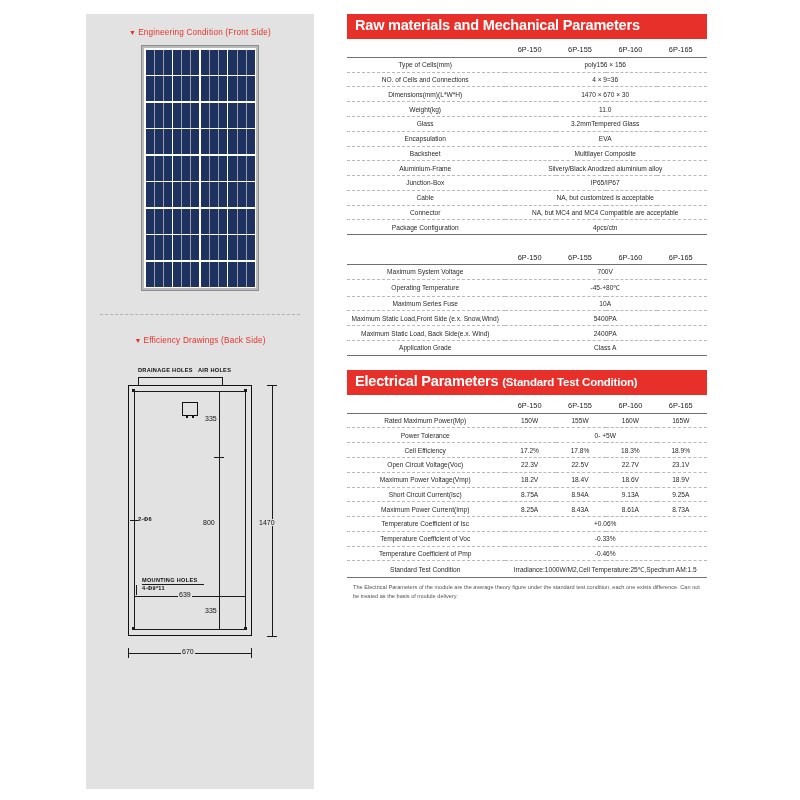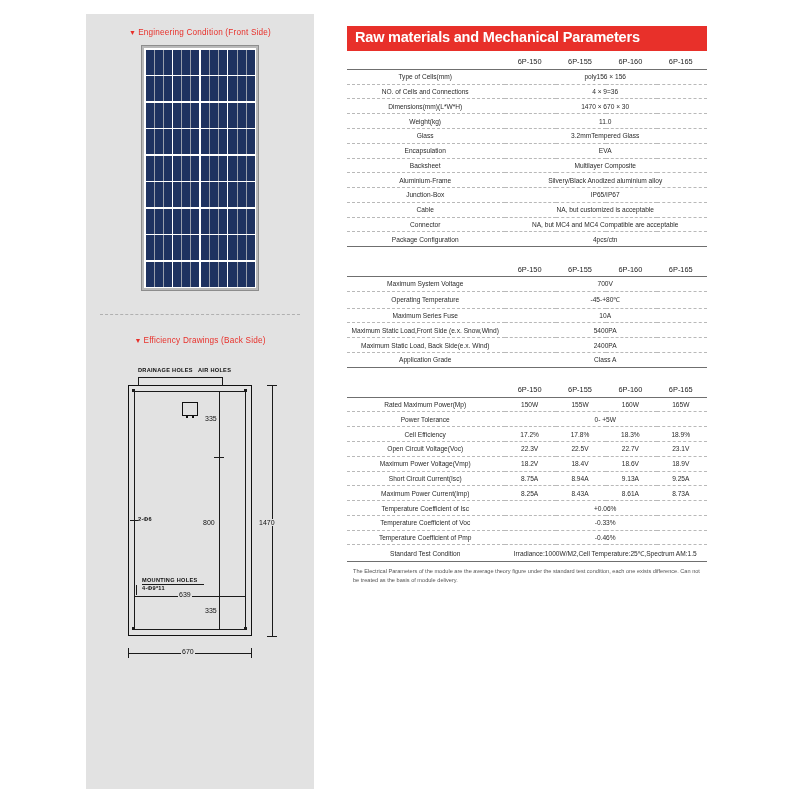--- a/index.html
+++ b/index.html
@@ -106,21 +106,21 @@
     bottom: -3px;
   }
 
   
   .right-panel {
     position: absolute;
     left: 347px; top: 14px;
     width: 360px;
   }
 
-  .section { margin-bottom: 8px; margin-top: 12px; }
+  .section { margin-bottom: 8px; }
 
   .sec-head {
     background: #e8302a;
     color: #ffffff;
     font-size: 14.5px;
     font-weight: bold;
     padding: 4px 8px 5px;
     line-height: 1.1;
     letter-spacing: -0.2px;
   }
@@ -399,20 +399,21 @@
             </tr>
             <tr>
               <td class="lbl">Application Grade</td>
               <td class="span-wide" colspan="4">Class A</td>
             </tr>
           </tbody>
       </table>
     </div>
 
     <div class="section" style="margin-top:14px;">
+      <div class="sec-head"><span>Electrical Parameters</span> <span class="sub">(Standard Test Condition)</span></div>
       <table class="param">
         <colgroup>
             <col style="width:44%">
             <col style="width:14%">
             <col style="width:14%">
             <col style="width:14%">
             <col style="width:14%">
           </colgroup>
         <thead>
           <tr>

